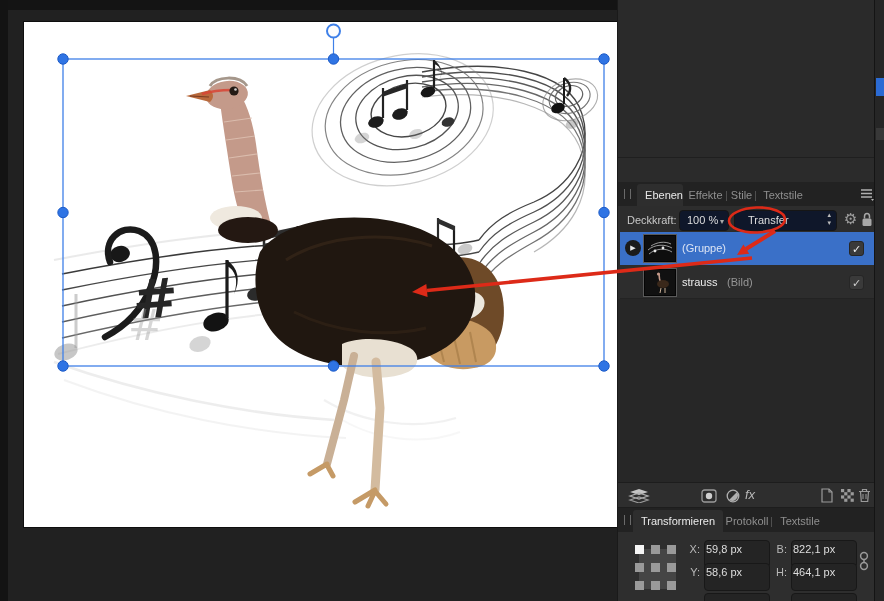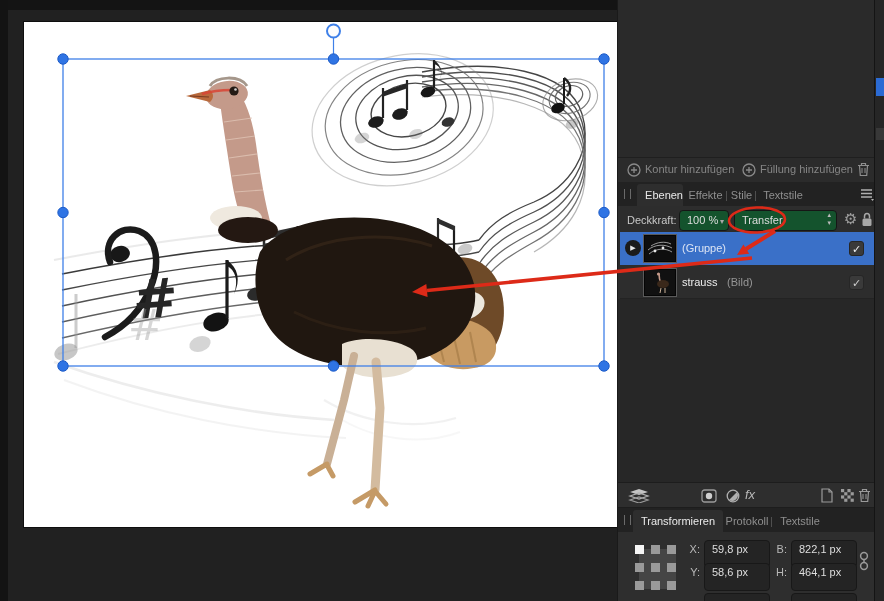--- a/index.html
+++ b/index.html
@@ -17,33 +17,33 @@
   #right-panel{left:617px;top:0;width:257px;height:601px;background:#2b2b2b;
                border-left:1px solid #1a1a1a;box-sizing:border-box;color:#cfcfcf;font-size:11px;}
   .divider{position:absolute;left:0;width:257px;height:1px;background:#1f1f1f;}
   .row-label{color:#868686;}
   .tabbar{position:absolute;left:0;width:257px;height:24px;background:#222222;}
   .grip{position:absolute;top:7px;width:5px;height:10px;
         border-left:1.5px solid #6a6a6a;border-right:1.5px solid #6a6a6a;}
   .tab{position:absolute;top:2px;height:22px;line-height:22px;text-align:center;color:#8f8f8f;}
   .tab.active{background:#2e2e2e;color:#e9e9e9;border-radius:3px 3px 0 0;}
   .tabsep{position:absolute;top:2px;height:22px;line-height:22px;color:#565656;}
-  .field{position:absolute;background:#14532d;border:1px solid #161616;border-radius:4px;
+  .field{position:absolute;background:#0f172a;border:1px solid #161616;border-radius:4px;
          box-sizing:border-box;color:#dedede;}
   .caret{color:#a8a8a8;font-size:8px;}
   .layer-row{position:absolute;left:2px;width:272px;}
   .thumb{position:absolute;width:30px;height:25px;background:#101010;border:1px solid #050505;
          outline:1px solid #5a5a5a;}
   .checkbox{position:absolute;width:15px;height:15px;background:#3a3a3a;border:1px solid #262626;
             border-radius:3px;color:#f2f2f2;font-size:11px;line-height:15px;text-align:center;box-sizing:border-box;}
   .icon{color:#9e9e9e;}
   .anchor-dot{position:absolute;width:9px;height:9px;background:#9a9a9a;}
   .tlabel{position:absolute;color:#b8b8b8;text-align:right;width:14px;}
   .tfield{position:absolute;width:66px;height:28px;background:#242424;border:1px solid #181818;
-          border-radius:4px;box-sizing:border-box;color:#dedede;line-height:17px;padding-left:7px;}
+          border-radius:4px;box-sizing:border-box;color:#dedede;line-height:17px;padding-left:1px;}
   .stub{position:absolute;width:66px;height:10px;background:#242424;border:1px solid #181818;
         border-radius:4px 4px 0 0;box-sizing:border-box;}
   #right-strip{left:874px;top:0;width:10px;height:601px;background:#262626;border-left:1px solid #141414;box-sizing:border-box;}
   svg{display:block;}
   text{font-family:"DejaVu Sans","Liberation Sans",sans-serif;}
 </style>
 </head>
 <body>
 
 <div id="app">
@@ -192,37 +192,20 @@
         <circle cx="580" cy="344" r="5.2" fill="#2f74e4" stroke="#1e5cc8"></circle>
       </svg>
     </div>
   </div>
 
   <div id="right-panel" class="abs">
 
     <div class="abs" style="left:0;top:0;width:257px;height:158px;background:#2a2a2a;"></div>
     <div class="divider" style="top:157px;"></div>
 
-    <div class="abs" style="left:0;top:158px;width:257px;height:24px;">
-      <svg class="abs" style="left:9px;top:5px" width="14" height="14" viewBox="0 0 14 14">
-        <circle cx="7" cy="7" r="6" fill="none" stroke="#8a8a8a" stroke-width="1.3"></circle>
-        <path d="M7 4 L7 10 M4 7 L10 7" stroke="#8a8a8a" stroke-width="1.3"></path>
-      </svg>
-      <span class="abs row-label" style="left:27px;top:5px;">Kontur hinzufügen</span>
-      <svg class="abs" style="left:124px;top:5px" width="14" height="14" viewBox="0 0 14 14">
-        <circle cx="7" cy="7" r="6" fill="none" stroke="#8a8a8a" stroke-width="1.3"></circle>
-        <path d="M7 4 L7 10 M4 7 L10 7" stroke="#8a8a8a" stroke-width="1.3"></path>
-      </svg>
-      <span class="abs row-label" style="left:142px;top:5px;">Füllung hinzufügen</span>
-      <svg class="abs" style="left:239px;top:4px" width="13" height="15" viewBox="0 0 13 15">
-        <path d="M1 3.5 L12 3.5 M4.5 3 L4.5 1.5 L8.5 1.5 L8.5 3" stroke="#8f8f8f" stroke-width="1.2" fill="none"></path>
-        <path d="M2.5 3.5 L3.3 13.5 L9.7 13.5 L10.5 3.5" stroke="#8f8f8f" stroke-width="1.2" fill="none"></path>
-        <path d="M5 6 L5 11 M8 6 L8 11" stroke="#8f8f8f" stroke-width="1" fill="none"></path>
-      </svg>
-    </div>
 
     <div class="tabbar" style="top:182px;">
       <div class="grip" style="left:6px;"></div>
       <div class="tab active" style="left:19px;width:46px;text-align:right;">Ebenen</div>
       <div class="tab" style="left:69px;width:37px;">Effekte</div>
       <div class="tabsep" style="left:107px;">|</div>
       <div class="tab" style="left:112px;width:23px;">Stile</div>
       <div class="tabsep" style="left:136px;">|</div>
       <div class="tab" style="left:141px;width:48px;">Textstile</div>
       <svg class="abs" style="left:242px;top:6px" width="14" height="13" viewBox="0 0 14 13">
@@ -231,21 +214,21 @@
       </svg>
     </div>
 
     <div class="abs" style="left:0;top:206px;width:257px;height:27px;background:#2d2d2d;">
       <span class="abs" style="left:9px;top:8px;color:#c8c8c8;">Deckkraft:</span>
       <div class="field" style="left:61px;top:4px;width:50px;height:21px;line-height:19px;">
         <span style="padding-left:7px;">100 %</span>
         <span class="abs caret" style="right:4px;top:1px;">▾</span>
       </div>
       <div class="field" style="left:116px;top:4px;width:103px;height:21px;line-height:19px;">
-        <span style="padding-left:7px;margin-top:12px;">Transfer</span>
+        <span style="padding-left:13px;margin-top:12px;">Transfer</span>
         <span class="abs" style="right:5px;top:-1px;font-size:7px;color:#bbbbbb;line-height:10px;text-align:center;">
           <span style="display:block">▴</span>
             <span style="display:block;margin-top:-2px">▾</span>
         </span>
       </div>
       <span class="abs icon" style="left:226px;top:4px;font-size:15px;">⚙</span>
       <svg class="abs" style="left:243px;top:6px" width="12" height="15" viewBox="0 0 12 15">
         <rect x="1.5" y="6.5" width="9" height="7.5" rx="1.5" fill="#a8a8a8"></rect>
         <path d="M3.5 6.5 L3.5 4.5 C3.5 2.8 4.6 1.5 6 1.5 C7.4 1.5 8.5 2.8 8.5 4.5 L8.5 6.5" stroke="#a8a8a8" stroke-width="1.5" fill="none"></path>
       </svg>

